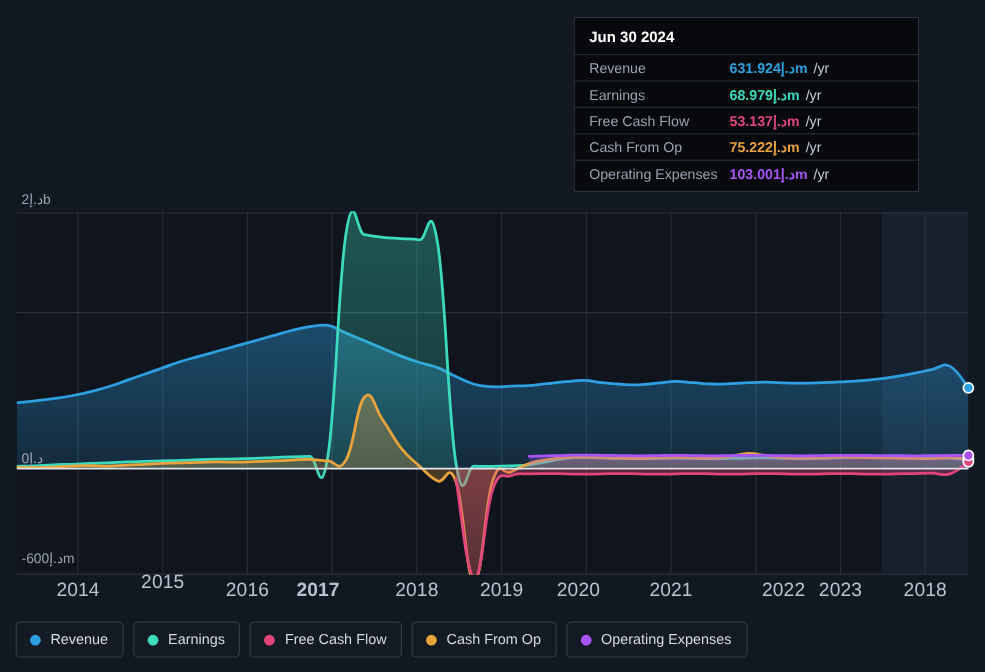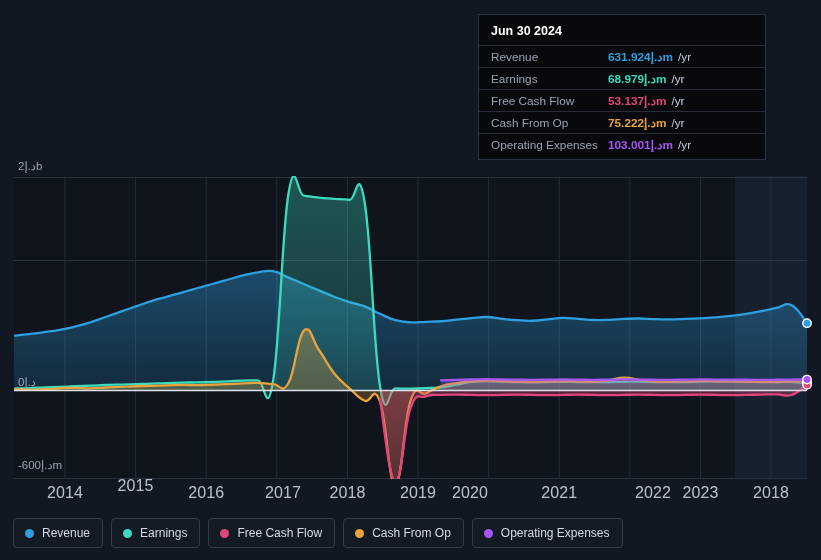--- a/index.html
+++ b/index.html
@@ -207,24 +207,24 @@
   </svg>
 
   <div class="axis-label y-label" style="left:18px; top:159px;">2د.إb</div>
   <div class="axis-label y-label" style="left:18px; top:375px;">0د.إ</div>
   <div class="axis-label y-label" style="left:18px; top:458px;">-600د.إm</div>
 
   <div id="x-axis-labels">
       <div class="axis-label x-label" style="left: 65px; top: 484px;">2014</div>
       <div class="axis-label x-label" style="left: 135.6px; top: 477px;">2015</div>
       <div class="axis-label x-label" style="left: 206.2px; top: 484px;">2016</div>
-      <div class="axis-label x-label" style="left: 283px; top: 484px;">2017</div>
+      <div class="axis-label x-label" style="left: 265px; top: 484px; font-weight: bold;">2017</div>
       <div class="axis-label x-label" style="left: 347.4px; top: 484px;">2018</div>
       <div class="axis-label x-label" style="left: 418px; top: 484px;">2019</div>
-      <div class="axis-label x-label" style="left: 470px; top: 484px;">2020</div>
+      <div class="axis-label x-label" style="left: 482px; top: 484px;">2020</div>
       <div class="axis-label x-label" style="left: 559.2px; top: 484px;">2021</div>
       <div class="axis-label x-label" style="left: 653px; top: 484px;">2022</div>
       <div class="axis-label x-label" style="left: 700.4px; top: 484px;">2023</div>
       <div class="axis-label x-label" style="left: 771px; top: 484px;">2018</div>
     </div>
 
   <div id="tooltip-card">
     <div class="tt-title">Jun 30 2024</div>
     <div id="tooltip-rows">
         <div class="tt-row">

